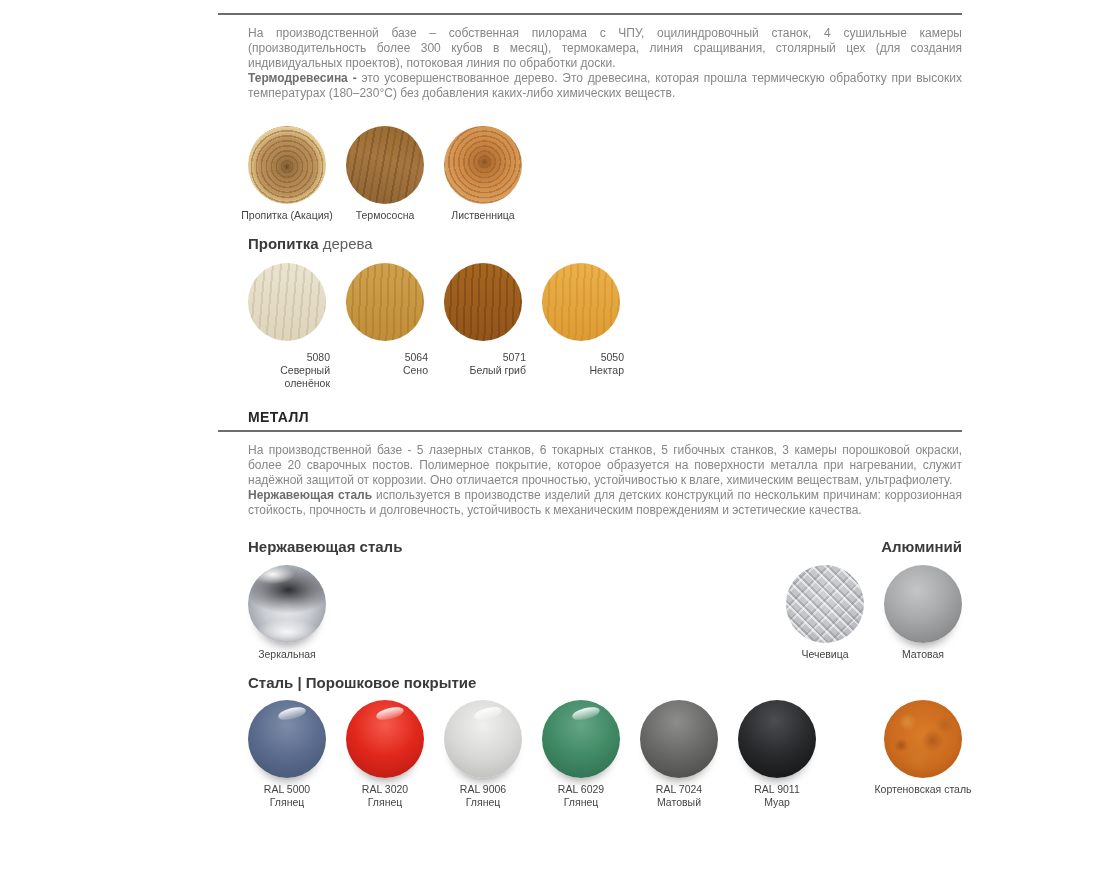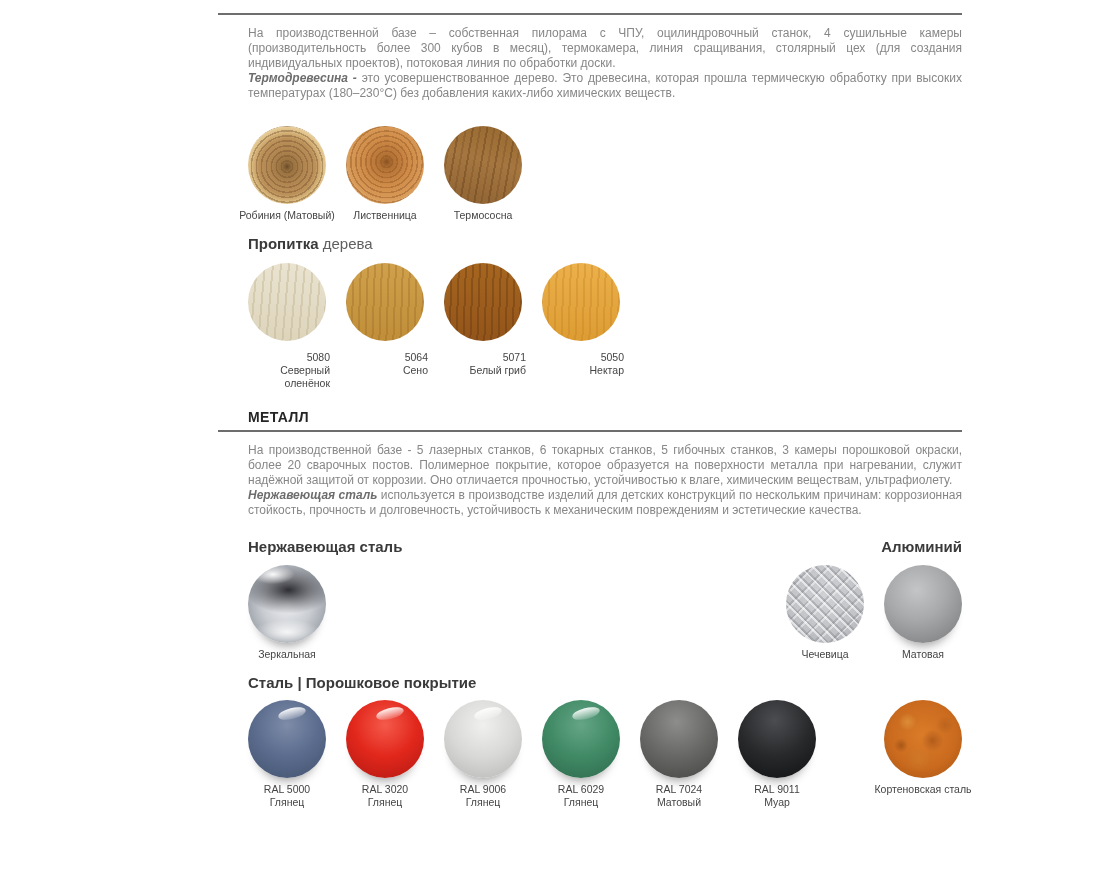--- a/index.html
+++ b/index.html
@@ -7,21 +7,21 @@
     position:relative; width:1110px; height:879px; background:#ffffff;
     font-family:"Liberation Sans", sans-serif; overflow:hidden;
   }
   .content { position:absolute; left:248px; top:13px; width:714px; }
 
   .sec-title { font-size:14px; font-weight:bold; color:#252525; letter-spacing:.4px; margin:0 0 5px 0; }
   .sec-rule  { border-top:2px solid #6d6d6d; margin-left:-30px; }
 
   .body-text { margin:11px 0 0 0; font-size:12px; line-height:15px; color:#878787; text-align:justify; }
   .body-text p { margin:0; }
-  .bold-term { font-weight:bold; color:#6d6d6d;font-style:italic; }
+  .bold-term { font-weight:bold; color:#6d6d6d; }
 
   .sub-head { margin:13px 0 0 0; font-size:15px; font-weight:bold; color:#3a3a3a; }
   .sub-head .light { font-weight:normal; color:#5f5f5f; }
 
   .head-row { display:flex; justify-content:space-between; align-items:baseline; margin-top:20px; }
   .head-row .sub-head { margin:0; }
 
   .swatch-row { display:flex; gap:20px; margin-top:25px; }
   .swatch-row.tight { margin-top:11px; }
   .swatch-row.metal { margin-top:10px; }
@@ -117,29 +117,29 @@
     <div class="sec-rule"></div>
 
     <div class="body-text">
       <p>На производственной базе – собственная пилорама с ЧПУ, оцилиндровочный станок, 4 сушильные камеры (производительность более 300 кубов в месяц), термокамера, линия сращивания, столярный цех (для создания индивидуальных проектов), потоковая линия по обработки доски.</p>
       <p><span class="bold-term">Термодревесина -</span><span> это усовершенствованное дерево. Это древесина, которая прошла термическую обработку при высоких температурах (180–230°С) без добавления каких-либо химических веществ.</span></p>
     </div>
 
     <div class="swatch-row">
       <figure class="swatch">
         <div class="disc wood-robinia"></div>
-        <figcaption class="cap">Робиния (Матовый)</figcaption>
+        <figcaption class="cap">Пропитка (Акация)</figcaption>
+      </figure>
+      <figure class="swatch">
+        <div class="disc wood-thermo"></div>
+        <figcaption class="cap">Термососна</figcaption>
       </figure>
       <figure class="swatch">
         <div class="disc wood-larch"></div>
         <figcaption class="cap">Лиственница</figcaption>
-      </figure>
-      <figure class="swatch">
-        <div class="disc wood-thermo"></div>
-        <figcaption class="cap">Термососна</figcaption>
       </figure>
     </div>
 
     <div class="sub-head"><span>Пропитка</span> <span class="light">дерева</span></div>
 
     <div class="swatch-row tight">
       <figure class="swatch">
         <div class="disc imp-5080"></div>
         <figcaption class="cap narrow gap">
           <div>5080</div>

